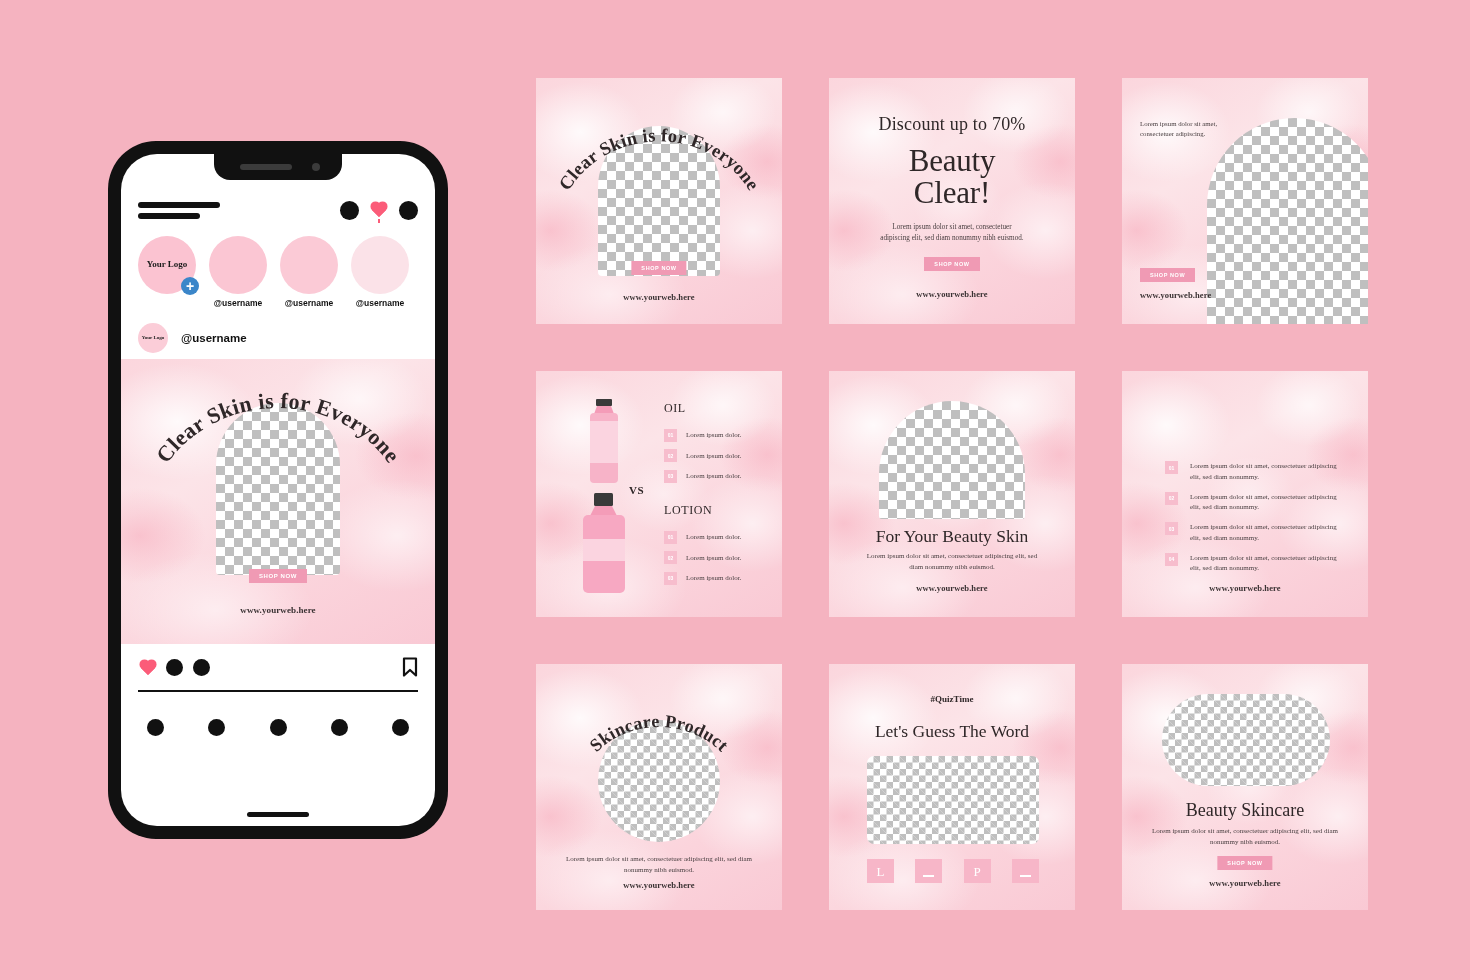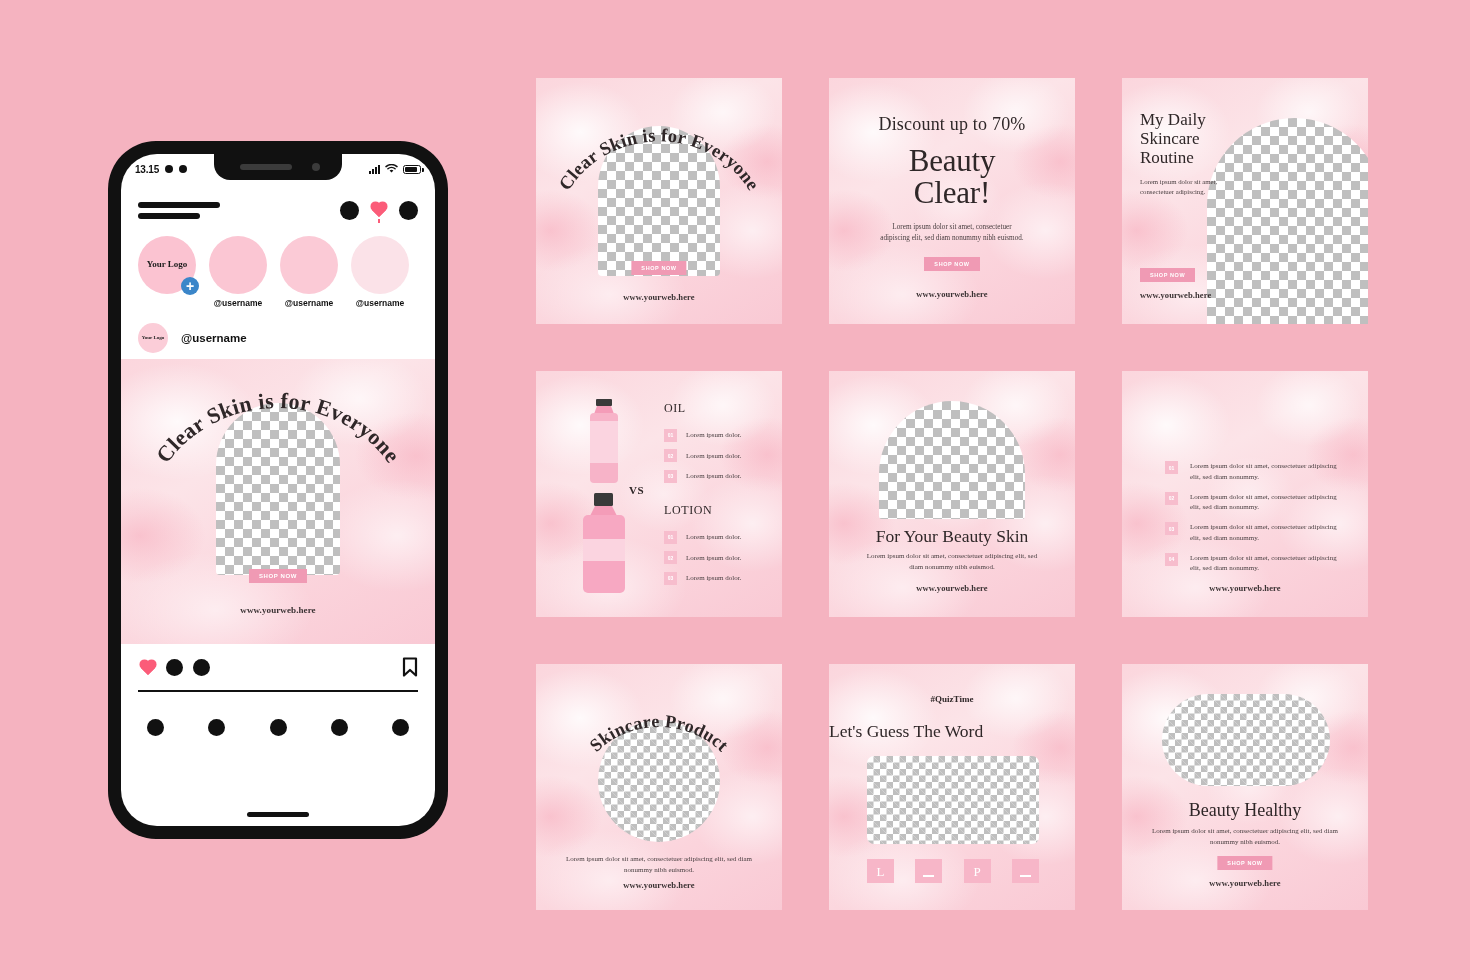--- a/index.html
+++ b/index.html
@@ -174,21 +174,21 @@
 
   
   #card7 { left:536px; top:664px; width:246px; height:246px; }
   .c7-circ { position:absolute; left:62px; top:56px; width:122px; height:122px; border-radius:50%; }
   .c7-body { position:absolute; left:16px; right:16px; top:190px; text-align:center; font-size:7px; line-height:1.55; color:#4a4042;}
   .c7-url { position:absolute; left:0; right:0; top:216px; text-align:center; }
 
   
   #card8 { left:829px; top:664px; width:246px; height:246px; }
   .c8-tag { position:absolute; left:0; right:0; top:30px; text-align:center; font-size:9px; font-weight:bold; color:#2f2728;}
-  .c8-h1 { position:absolute; left:0; right:0; top:57px; font-size:17.5px; color:#2f2728;}
+  .c8-h1 { position:absolute; left:0; right:0; top:57px; text-align:center; font-size:17.5px; color:#2f2728;}
   .c8-img { position:absolute; left:38px; top:92px; width:172px; height:88px; border-radius:7px; }
   .c8-tiles { position:absolute; left:38px; top:195px; width:172px; display:flex; justify-content:space-between;}
   .tile { width:27px; height:24px; background:#f7b6c8; color:#fff; display:flex; align-items:center; justify-content:center;
           font-size:13px; line-height:1; }
   .tile.blank span { display:block; width:11px; height:1.6px; background:#fff; margin-top:10px;}
 
   
   #card9 { left:1122px; top:664px; width:246px; height:246px; }
   .c9-img { position:absolute; left:40px; top:30px; width:168px; height:92px; border-radius:46px/46px; }
   .c9-h1 { position:absolute; left:0; right:0; top:136px; text-align:center; font-size:18px; color:#2f2728;}
@@ -204,43 +204,20 @@
 <div class="stage">
 
   <div class="phone">
     <div class="phone-screen">
 
       <div class="notch">
         <div class="speaker"></div>
         <div class="cam"></div>
       </div>
 
-      <div class="statusbar">
-        <div class="sb-left">
-          <span class="sb-time">13.15</span>
-          <span class="dotk"></span>
-          <span class="dotk"></span>
-        </div>
-        <div class="sb-right">
-          <span class="bars">
-              <i></i>
-              <i></i>
-              <i></i>
-              <i></i>
-            </span>
-          <svg width="13" height="10" viewBox="0 0 13 10">
-            <path d="M6.5 8.6 L4.6 6.5 a2.9 2.9 0 0 1 3.8 0 Z" fill="#111"></path>
-            <path d="M2.9 4.8 a5.4 5.4 0 0 1 7.2 0" stroke="#111" stroke-width="1.5" fill="none" stroke-linecap="round"></path>
-            <path d="M1 2.6 a8.4 8.4 0 0 1 11 0" stroke="#111" stroke-width="1.5" fill="none" stroke-linecap="round"></path>
-          </svg>
-          <span class="batt">
-              <i></i>
-            </span>
-        </div>
-      </div>
 
       <div class="ig-header">
         <div class="logo-lines">
             <span></span>
             <span></span>
           </div>
         <div class="hdr-icons">
           <span class="dotk2"></span>
           <span class="heart-ic">
               <span class="heart-tail"></span>
@@ -339,25 +316,20 @@
       </div>
       <div class="c2-body">Lorem ipsum dolor sit amet, consectetuer adipiscing elit, sed diam nonummy nibh euismod.</div>
       <span class="shopnow c2-shop">SHOP NOW</span>
       <span class="weburl c2-url">www.yourweb.here</span>
     </div>
   </div>
 
   <div class="card bg-soft" id="card3">
     <div class="c3-arch checker"></div>
     <div class="c3-txt">
-      <div class="c3-h1">
-        <div>My Daily</div>
-        <div>Skincare</div>
-        <div>Routine</div>
-      </div>
       <div class="c3-body">Lorem ipsum dolor sit amet, consectetuer adipiscing.</div>
     </div>
     <span class="shopnow c3-shop">SHOP NOW</span>
     <span class="weburl c3-url">www.yourweb.here</span>
   </div>
 
   <div class="card bg-soft" id="card4">
 
     <svg width="56" height="88" viewBox="0 0 56 88" style="position:absolute;left:40px;top:28px;">
       <rect x="20" y="0" width="16" height="7" rx="1" fill="#3a3a3a"></rect>
@@ -464,19 +436,19 @@
         </span>
       <span class="tile">P</span>
       <span class="tile blank">
           <span></span>
         </span>
     </div>
   </div>
 
   <div class="card bg-soft" id="card9">
     <div class="c9-img checker sm"></div>
-    <div class="c9-h1">Beauty Healthy</div>
+    <div class="c9-h1">Beauty Skincare</div>
     <div class="c9-body">Lorem ipsum dolor sit amet, consectetuer adipiscing elit, sed diam nonummy nibh euismod.</div>
     <span class="shopnow c9-shop">SHOP NOW</span>
     <span class="weburl c9-url">www.yourweb.here</span>
   </div>
 
 </div>
 
 </body></html>

